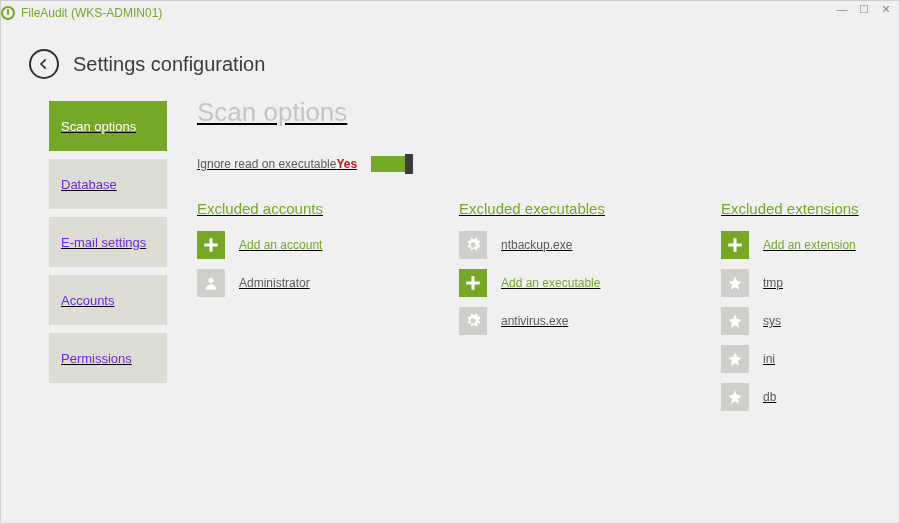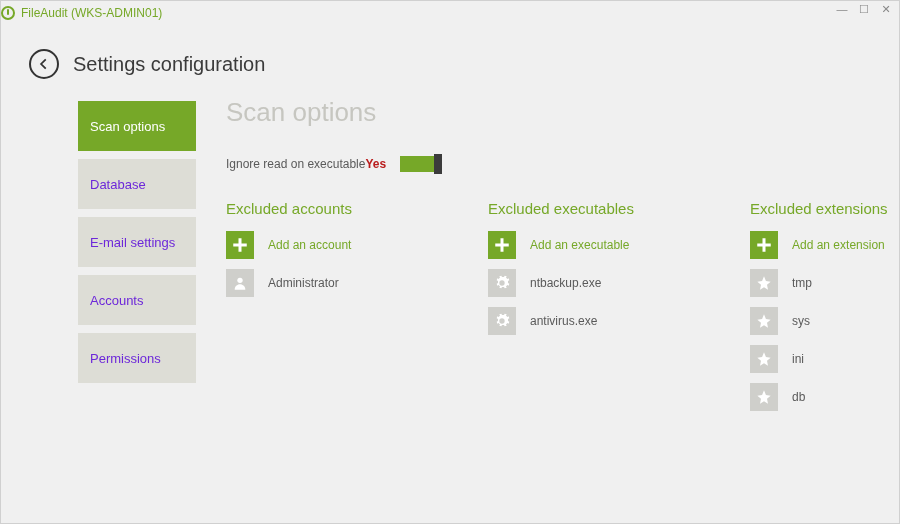--- a/index.html
+++ b/index.html
@@ -66,21 +66,22 @@
       color: #333;
     }
     .back-btn svg { width: 14px; height: 14px; }
     .page-title {
       font-size: 20px;
       font-weight: 400;
       color: #3b3b3b;
     }
     .content {
       display: flex;
-      padding: 0 0 0 77px;
+      padding: 0 0 0 48px;
+      text-decoration: underline;
     }
     .sidebar {
       width: 118px;
       flex-shrink: 0;
     }
     .sidebar-item {
       height: 50px;
       background: #ddddd6;
       color: #6d28d9;
       font-size: 13px;
@@ -243,42 +244,42 @@
                 <path d="M4 22c0-4.4 3.6-8 8-8s8 3.6 8 8z"></path>
               </svg>
           </div>
           <span class="item-label">Administrator</span>
         </div>
       </div>
 
       <div class="col">
         <div class="col-title">Excluded executables</div>
         <div class="item">
+          <div class="item-icon gray-icon">
+            <svg viewBox="0 0 24 24">
+                <path d="M12 8a4 4 0 100 8 4 4 0 000-8zm9 4l2 1-1 3-2-1a7 7 0 01-2 2l1 2-3 1-1-2h-3l-1 2-3-1 1-2a7 7 0 01-2-2l-2 1-1-3 2-1v-3l-2-1 1-3 2 1a7 7 0 012-2l-1-2 3-1 1 2h3l1-2 3 1-1 2a7 7 0 012 2l2-1 1 3-2 1v3z"></path>
+              </svg>
+          </div>
+          <span class="item-label">ntbackup.exe</span>
+        </div>
+        <div class="item">
           <div class="item-icon plus-icon">
             <svg viewBox="0 0 24 24" fill="currentColor">
                 <rect x="10" y="3" width="4" height="18"></rect>
                 <rect x="3" y="10" width="18" height="4"></rect>
               </svg>
           </div>
           <span class="item-label action">Add an executable</span>
         </div>
         <div class="item">
           <div class="item-icon gray-icon">
             <svg viewBox="0 0 24 24">
                 <path d="M12 8a4 4 0 100 8 4 4 0 000-8zm9 4l2 1-1 3-2-1a7 7 0 01-2 2l1 2-3 1-1-2h-3l-1 2-3-1 1-2a7 7 0 01-2-2l-2 1-1-3 2-1v-3l-2-1 1-3 2 1a7 7 0 012-2l-1-2 3-1 1 2h3l1-2 3 1-1 2a7 7 0 012 2l2-1 1 3-2 1v3z"></path>
               </svg>
           </div>
-          <span class="item-label">ntbackup.exe</span>
-        </div>
-        <div class="item">
-          <div class="item-icon gray-icon">
-            <svg viewBox="0 0 24 24">
-                <path d="M12 8a4 4 0 100 8 4 4 0 000-8zm9 4l2 1-1 3-2-1a7 7 0 01-2 2l1 2-3 1-1-2h-3l-1 2-3-1 1-2a7 7 0 01-2-2l-2 1-1-3 2-1v-3l-2-1 1-3 2 1a7 7 0 012-2l-1-2 3-1 1 2h3l1-2 3 1-1 2a7 7 0 012 2l2-1 1 3-2 1v3z"></path>
-              </svg>
-          </div>
           <span class="item-label">antivirus.exe</span>
         </div>
       </div>
 
       <div class="col">
         <div class="col-title">Excluded extensions</div>
         <div class="item">
           <div class="item-icon plus-icon">
             <svg viewBox="0 0 24 24" fill="currentColor">
                 <rect x="10" y="3" width="4" height="18"></rect>

